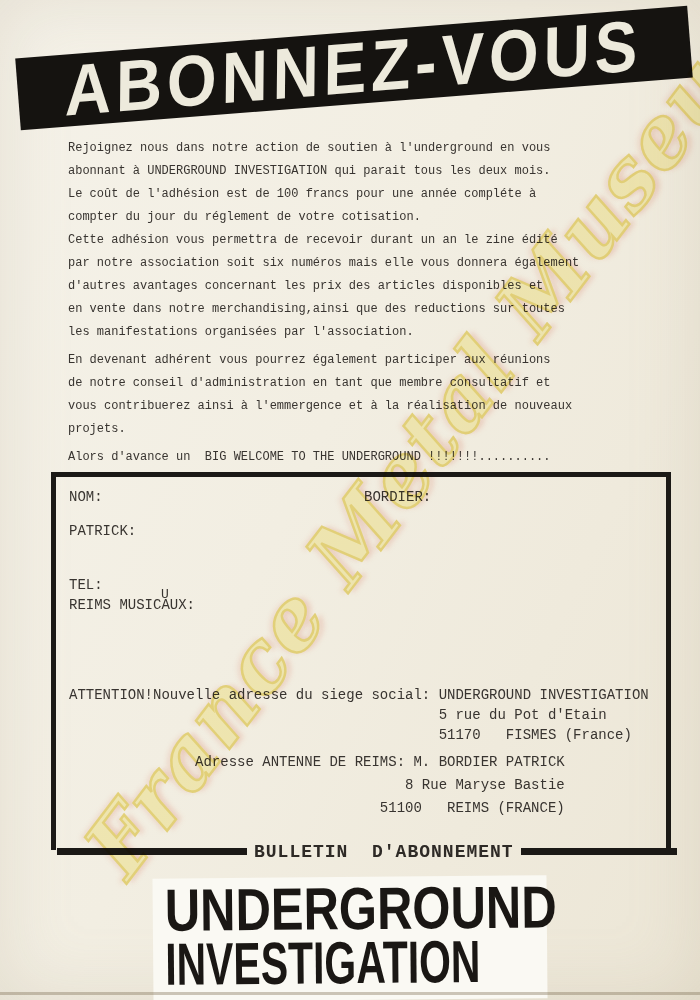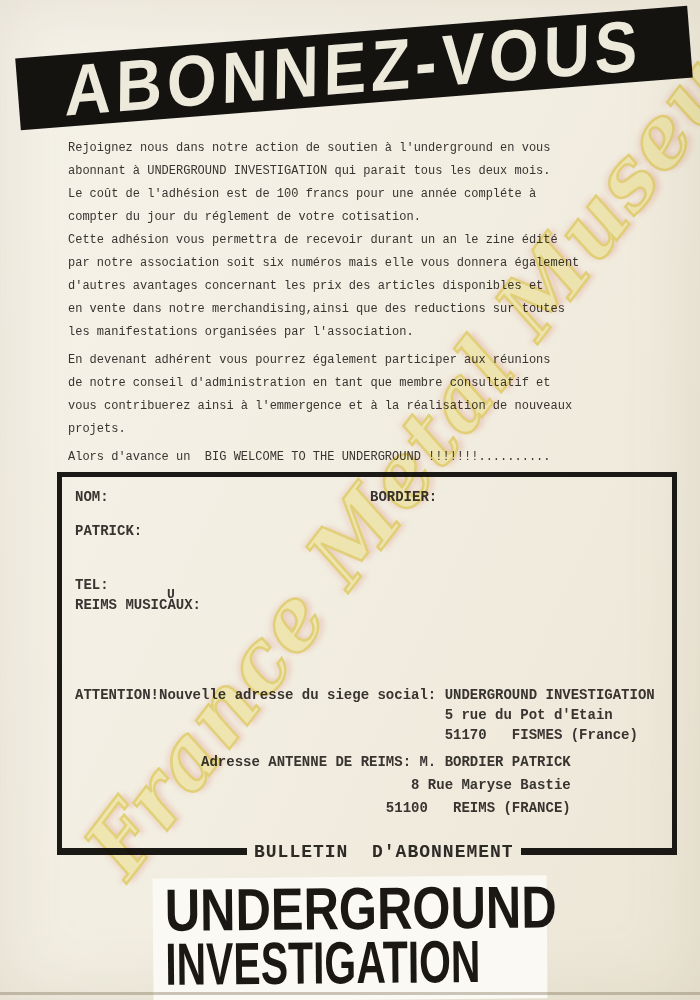--- a/index.html
+++ b/index.html
@@ -22,22 +22,22 @@
     color:#edeadc;white-space:nowrap;
     transform:skewX(-5deg) scaleY(1.12);
   }
   
   .body-text{position:absolute;left:68px;top:137px;width:620px;}
   .body-text p{
     margin:0 0 5px 0;font-size:12px;line-height:23px;white-space:pre;
   }
   
   .form-box{
-    position:absolute;left:57px;top:472px;width:610px;height:373px;
-    border:5px solid #1b1916;border-bottom:none;font-weight:bold;
+    position:absolute;left:51px;top:472px;width:610px;height:373px;
+    border:5px solid #1b1916;border-bottom:none;
   }
   .fld{position:absolute;font-size:14px;line-height:17px;white-space:pre;}
   .overtype-u{position:absolute;font-size:13px;}
   
   .bulletin-row{
     position:absolute;left:57px;top:843px;width:620px;height:17px;
     display:flex;align-items:center;
   }
   .bulletin-bar{height:7px;background:#1b1916;}
   .bulletin-bar.left{width:190px;}

